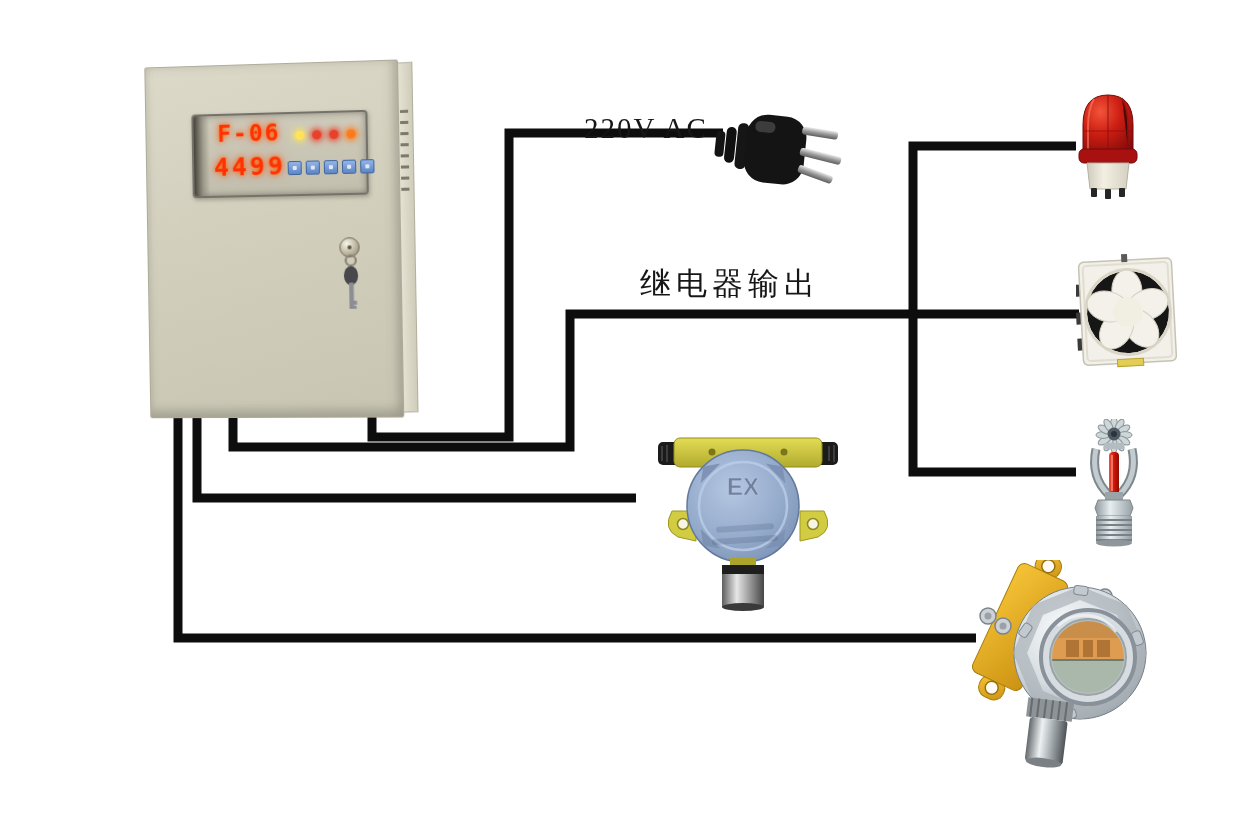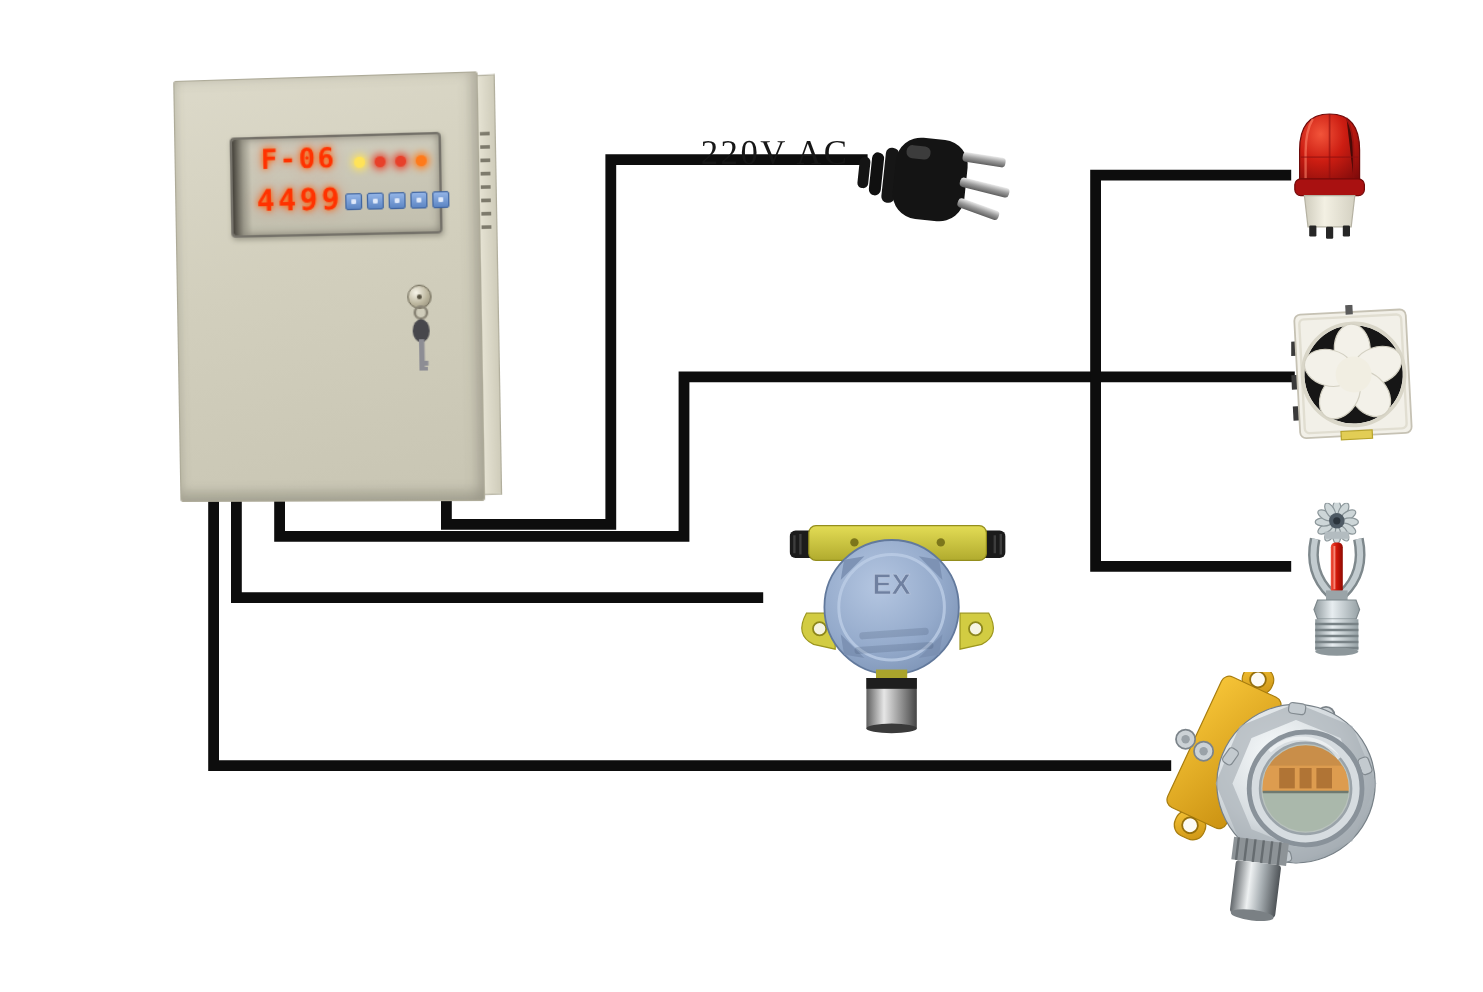--- a/index.html
+++ b/index.html
@@ -60,20 +60,21 @@
     <g fill="none" stroke="#0d0d0d" stroke-width="9">
       <path d="M372 408 L372 437 L509 437 L509 133 L723 133"></path>
       <path d="M233 408 L233 447 L570 447 L570 314 L1079 314"></path>
       <path d="M1076 146 L913 146 L913 472 L1076 472"></path>
       <path d="M197 408 L197 498 L636 498"></path>
       <path d="M178 408 L178 638 L976 638"></path>
     </g>
   </svg>
 
   <div class="label label-power">220V AC</div>
+  <div class="label label-relay">继电器输出</div>
 
   <div class="cabinet">
     <div class="cab-side">
       <div class="vents"></div>
     </div>
     <div class="cab-front">
       <div class="display">
         <div class="disp-dark"></div>
         <div class="seg row1">F-06</div>
         <div class="seg row2">4499</div>

